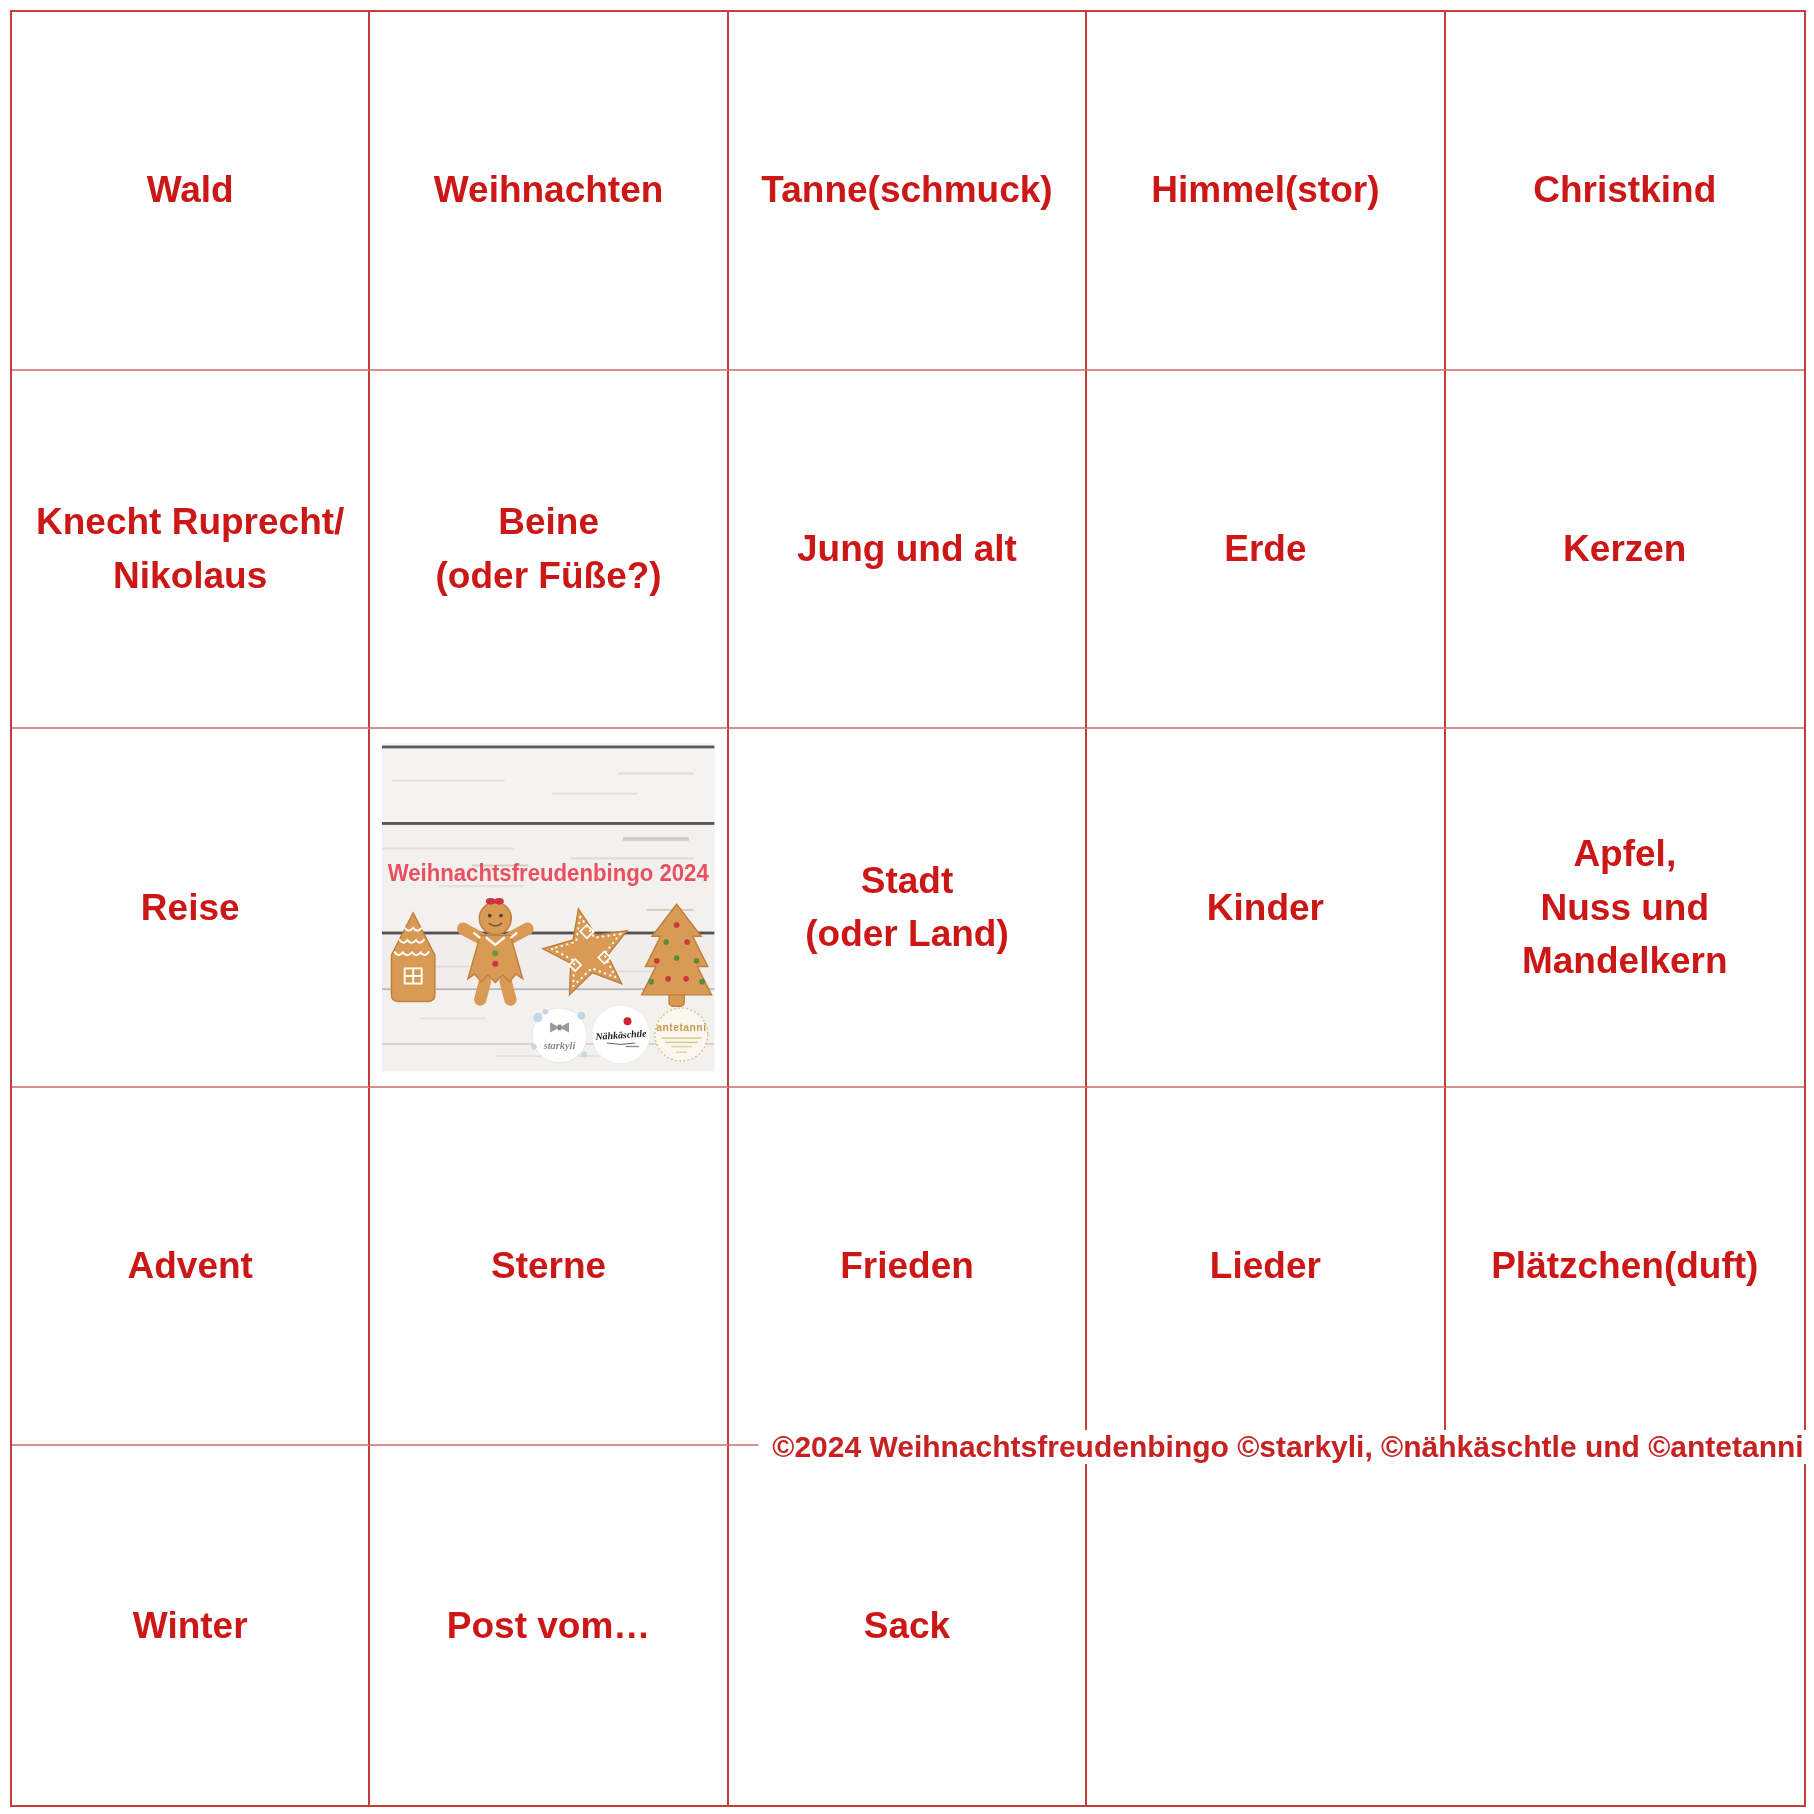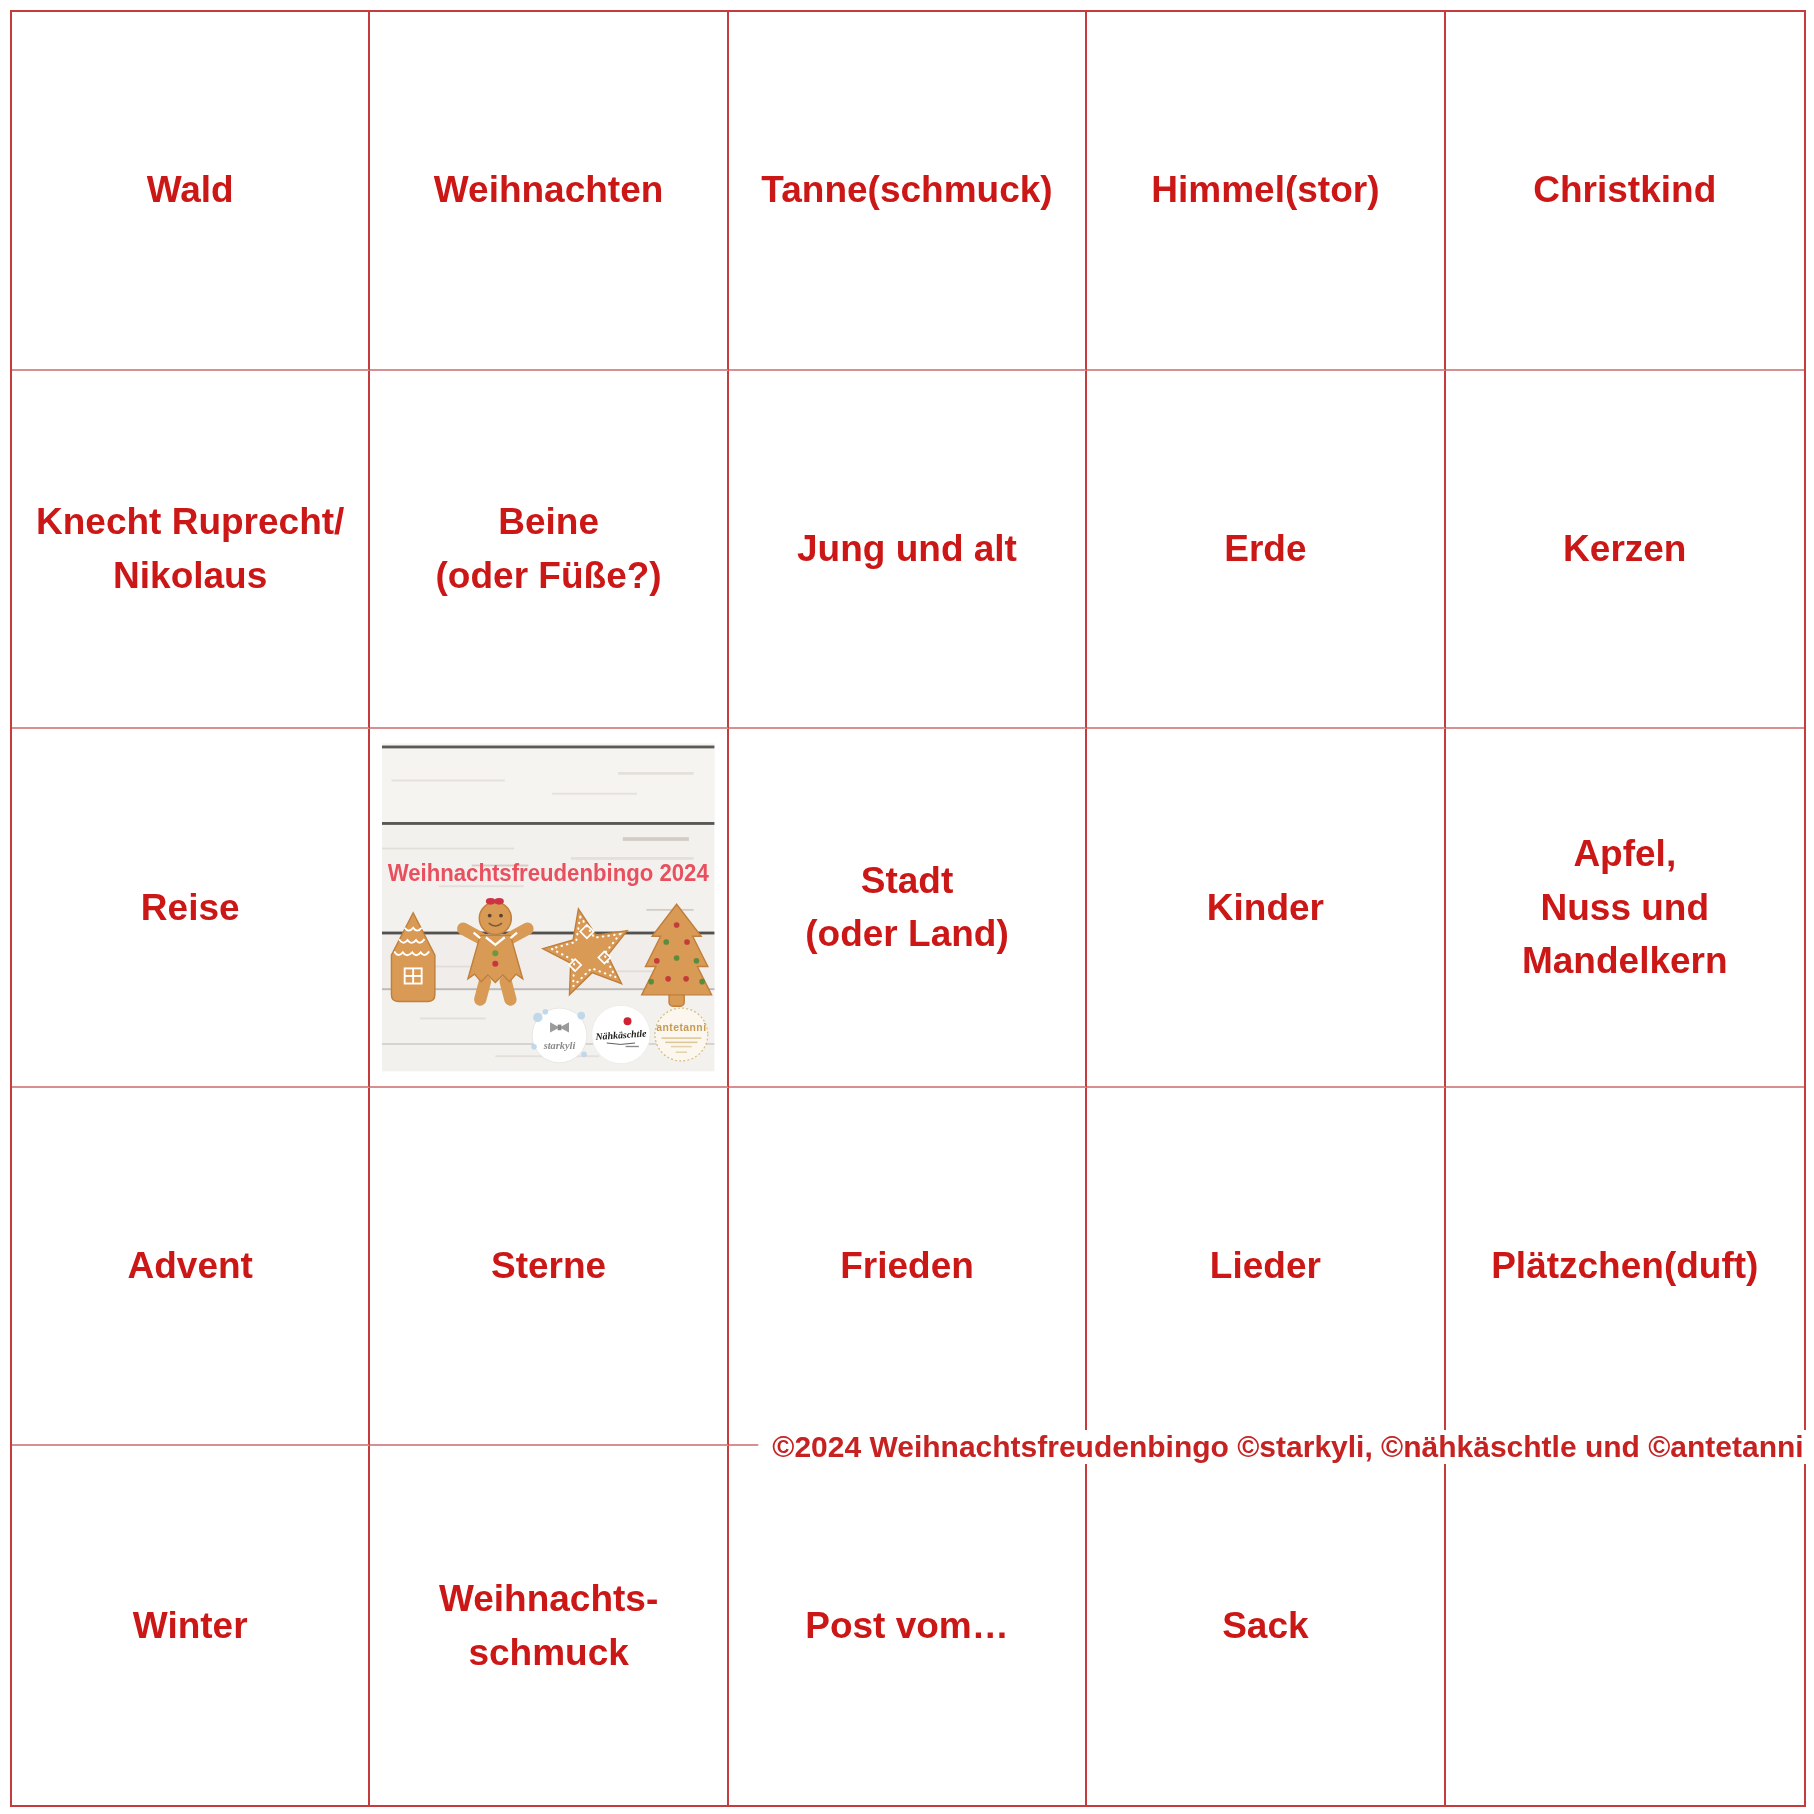--- a/index.html
+++ b/index.html
@@ -198,20 +198,18 @@
   <div class="cell">Apfel,
 Nuss und
 Mandelkern</div>
   <div class="cell">Advent</div>
   <div class="cell">Sterne</div>
   <div class="cell">Frieden</div>
   <div class="cell">Lieder</div>
 
   <div class="cell">Plätzchen(duft)</div>
   <div class="cell">Winter</div>
-  <div class="cell">Weihnachts-
-schmuck</div>
   <div class="cell">Post vom…</div>
   <div class="cell">Sack</div>
 
 </div>
 
 <div class="copyright">©2024 Weihnachtsfreudenbingo ©starkyli, ©nähkäschtle und ©antetanni</div>
 
 </body></html>

